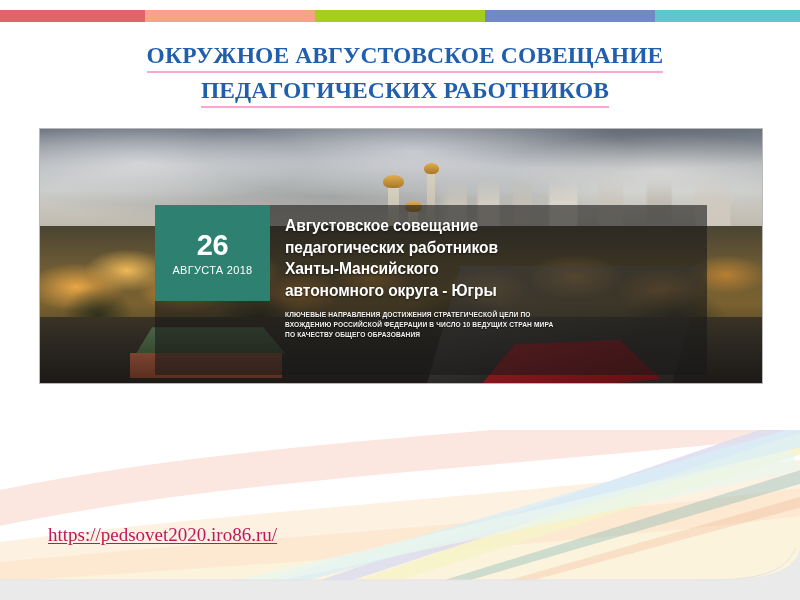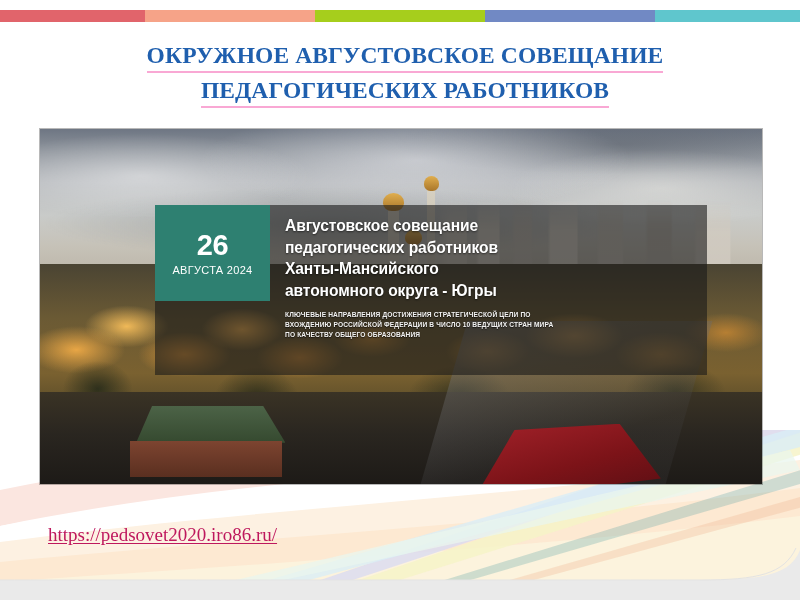--- a/index.html
+++ b/index.html
@@ -52,21 +52,21 @@
     left: 0; top: 430px;
     width: 800px; height: 170px;
     overflow: hidden;
     pointer-events: none;
   }
 
   
   #photo-frame {
     position: absolute;
     left: 40px; top: 129px;
-    width: 722px; height: 355px;
+    width: 722px; height: 254px;
     overflow: hidden;
     background: #1d1a16;
     box-shadow: 0 0 0 1px rgba(0,0,0,0.28);
   }
   #photo-scene { position: absolute; inset: 0; overflow: hidden; }
 
   
   .sky {
     position: absolute; left: 0; top: 0; width: 100%; height: 44%;
     background:
@@ -302,21 +302,21 @@
       </div>
       <div class="bldg-red">
         <div class="roof"></div>
       </div>
     </div>
 
     <div id="overlay-panel"></div>
 
     <div id="date-badge">
       <span class="d-num">26</span>
-      <span class="d-month">АВГУСТА 2024</span>
+      <span class="d-month">АВГУСТА 2018</span>
     </div>
 
     <div id="overlay-text">
       <div class="ov-head">
         <div>Августовское совещание</div>
         <div>педагогических работников</div>
         <div>Ханты-Мансийского</div>
         <div>автономного округа - Югры</div>
       </div>
       <div class="ov-sub">

